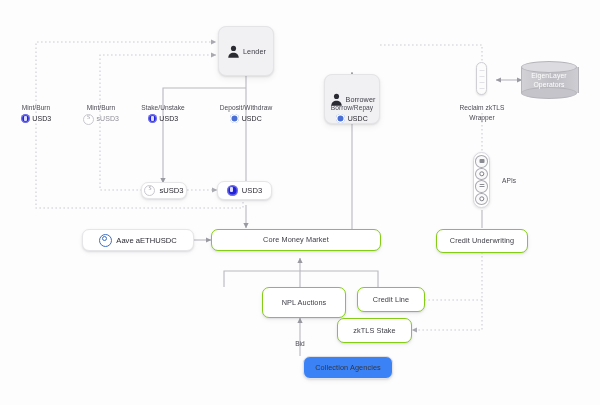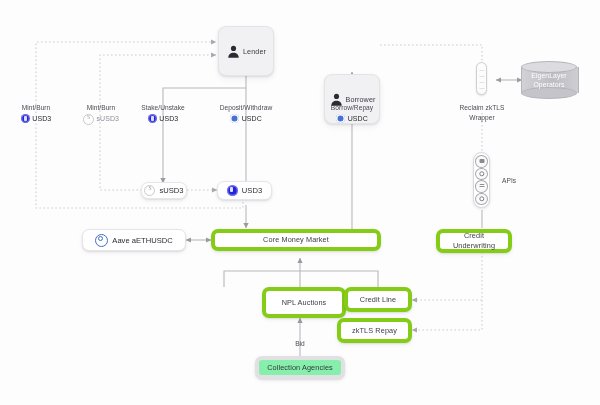--- a/index.html
+++ b/index.html
@@ -13,32 +13,32 @@
     background:#fdfdfd;
     overflow:hidden;
   }
   svg.wires{position:absolute;left:0;top:0;width:600px;height:405px;pointer-events:none;}
 
   
   .node{
     position:absolute;
     box-sizing:border-box;
     background:#ffffff;
-    border:4px solid #84cc16;
+    border:1px solid #84cc16;
     border-radius:7px;
     box-shadow:0 1px 2px rgba(20,20,35,.10),0 2px 5px rgba(20,20,35,.05);
     display:flex;align-items:center;justify-content:center;
     text-align:center;
     color:#3c3c46;
     font-size:7.3px;
     line-height:1.32;
     letter-spacing:.1px;
     padding:2px 4px;
   }
-  .node.gray{background:#86efac;border-color:#e1e1e4;color:#35353d;}
+  .node.gray{background:#3b82f6;border-color:#e1e1e4;color:#35353d;margin-left:48px;}
 
   
   .actor{
     position:absolute;
     box-sizing:border-box;
     width:56px;height:50px;
     background:#f1f1f3;
     border:1px solid #e4e4e7;
     border-radius:8px;
     box-shadow:0 1px 2px rgba(20,20,35,.10),0 3px 6px rgba(20,20,35,.06);
@@ -247,47 +247,47 @@
   <div class="chip" style="left:141px;top:182px;width:46px;height:17px;">
     <span class="coin susd"></span>
     <span>sUSD3</span>
   </div>
 
   <div class="chip" style="left:217px;top:181px;width:55px;height:19px;">
     <span class="coin blue" style="width:11px;height:11px;"></span>
     <span>USD3</span>
   </div>
 
-  <div class="chip" style="left:82px;top:229px;width:104px;height:22px;">
+  <div class="chip" style="left:82px;top:229px;width:112px;height:22px;">
     <span class="coin aave" style="width:11px;height:11px;"></span>
     <span>Aave aETHUSDC</span>
   </div>
 
   <div class="node" style="left:211px;top:229px;width:170px;height:22px;">
     <span>Core Money Market</span>
   </div>
 
 
   <div class="node" style="left:262px;top:287px;width:84px;height:31px;">
     <span>NPL Auctions</span>
   </div>
 
-  <div class="node" style="left:344px;top:287px;width:68px;height:25px;align-items:center;">
+  <div class="node" style="left:357px;top:287px;width:68px;height:25px;align-items:center;">
     <span>Credit Line</span>
   </div>
 
   <div class="node" style="left:337px;top:318px;width:75px;height:25px;">
-    <span>zkTLS Repay</span>
+    <span>zkTLS Stake</span>
   </div>
 
   <div class="node gray" style="left:255px;top:356px;width:90px;height:23px;">
     <span>Collection Agencies</span>
   </div>
 
-  <div class="node" style="left:436px;top:229px;width:76px;height:24px;">
+  <div class="node" style="left:436px;top:229px;width:92px;height:24px;">
     <span>Credit Underwriting</span>
   </div>
 
   <div class="capsule" style="left:476px;top:62px;">
     <i style="top:7px;"></i>
       <i style="top:13px;"></i>
       <i style="top:19px;"></i>
       <i style="top:25px;"></i>
   </div>
 

